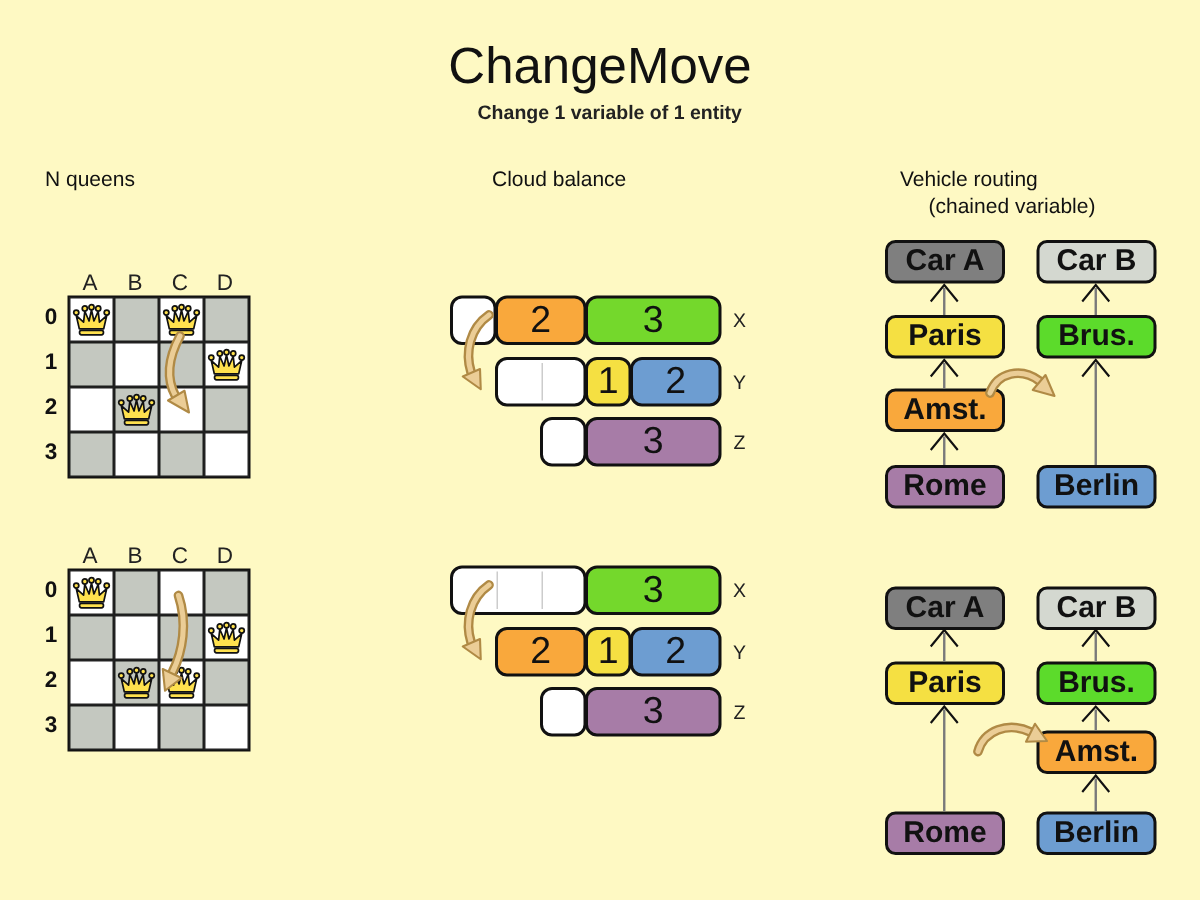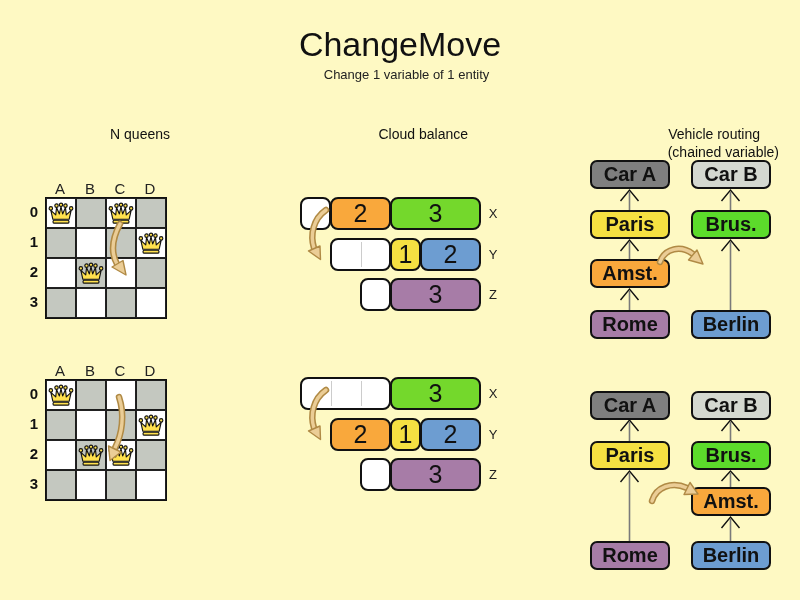--- a/index.html
+++ b/index.html
@@ -1,21 +1,21 @@
 <!DOCTYPE html>
 <html style="--orange: #F9A83C; --green: #74D82C; --green_bright: #5CDB2B; --yellow: #F5E042; --blue: #6D9DD1; --purple: #A77CA7; --car_a_gray: #7F7F7F; --car_b_gray: #D4D8D0; --cell_gray: #C4C8C0; --arrow_light: #EBCD96; --arrow_dark: #B08A45;"><head>
 <meta charset="utf-8">
 <style>
   html,body{margin:0;padding:0;background:#fff;}
   #canvas{position:relative;width:800px;height:600px;background:#fef9c3;overflow:hidden;
           font-family:"Liberation Sans", sans-serif;color:#111;}
   .abs{position:absolute;}
   .title{left:0;right:0;top:26px;text-align:center;font-size:34px;line-height:1.1;}
-  .subtitle{left:13px;right:0;top:67px;text-align:center;font-size:13px;color:#222;}
-  .colhead{font-size:14px;text-align:right;color:#111;margin-top:15px;}
+  .subtitle{left:13px;right:0;top:67px;text-align:center;font-size:13px;color:#222;font-weight:bold;}
+  .colhead{font-size:14px;text-align:left;color:#111;}
 
   
   .board{display:grid;grid-template-columns:repeat(4,30px);grid-auto-rows:30px;
          border:1.5px solid #111;box-sizing:content-box;}
   .cell{border:0.75px solid rgba(10,10,10,.9);box-sizing:border-box;background:#fff;}
   .cell.dark{background:var(--cell_gray,#C4C8C0);}
   .queen{position:absolute;width:26px;height:24px;}
   .clabel{width:30px;text-align:center;font-size:15px;color:#222;}
   .rlabel{width:18px;text-align:center;font-size:15px;font-weight:bold;color:#111;}
 

